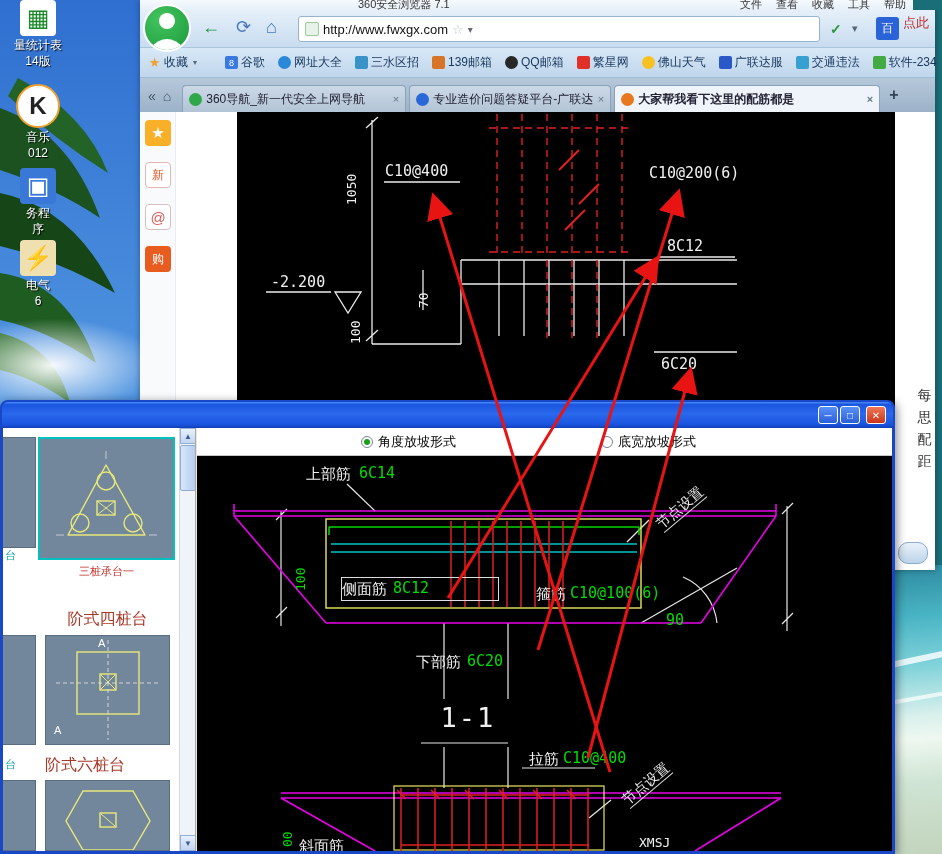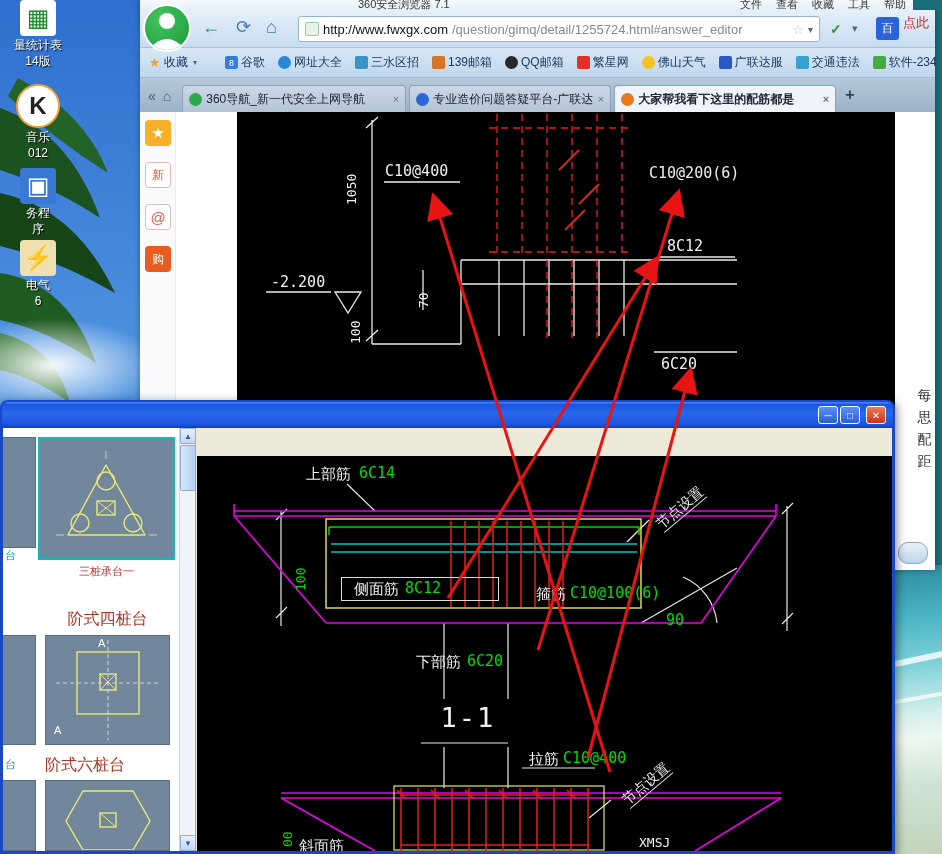--- a/index.html
+++ b/index.html
@@ -93,21 +93,20 @@
             <circle cx="22" cy="15" r="8" fill="#fff"></circle>
             <path d="M5,42 Q22,24 39,42 L39,48 L5,48 Z" fill="#fff"></path>
           </svg>
       </div>
       <span class="navbtn a" style="left:62px;top:8px;color:#1e9440;font-weight:bold">←</span>
       <span class="navbtn a" style="left:96px;top:8px;color:#4878b8">⟳</span>
       <span class="navbtn a" style="left:126px;top:8px;color:#4878b8">⌂</span>
       <div class="a" style="left:158px;top:6px;width:522px;height:26px;background:#fff;border:1px solid #98b4cc;border-radius:3px;display:flex;align-items:center;padding:0 6px;gap:4px">
         <span style="width:14px;height:14px;background:#e8f2e8;border:1px solid #9aca9a;border-radius:2px;flex:none"></span>
         <span style="font-size:13px;color:#111;flex:none">http://www.fwxgx.com</span>
-        <span style="font-size:13px;color:#888;flex:1;overflow:hidden;white-space:nowrap">/question/gimq/detail/1255724.html#answer_editor</span>
         <span style="color:#b8c4d0;font-size:13px;flex:none">☆</span>
         <span style="color:#667;font-size:10px;flex:none">▾</span>
       </div>
       <span class="a" style="left:690px;top:11px;color:#2a9a3a;font-size:14px;font-weight:bold">✓</span>
       <span class="a" style="left:712px;top:12px;color:#567;font-size:11px">▾</span>
       <div class="a" style="left:736px;top:7px;width:23px;height:23px;background:#2a62d8;border-radius:3px;display:flex;align-items:center;justify-content:center">
         <span style="color:#fff;font-size:12px">百</span>
       </div>
       <span class="a" style="left:763px;top:4px;font-size:13px;color:#c03030;white-space:nowrap">点此</span>
     </div>
@@ -167,21 +166,21 @@
       <div class="tab" style="width:224px">
         <i class="fav" style="background:#2fa84a"></i>
         <span class="tlabel">360导航_新一代安全上网导航</span>
         <span class="tclose">×</span>
       </div>
       <div class="tab" style="width:202px">
         <i class="fav" style="background:#2868d8"></i>
         <span class="tlabel">专业造价问题答疑平台-广联达</span>
         <span class="tclose">×</span>
       </div>
-      <div class="tab active" style="width:222px">
+      <div class="tab active" style="width:266px">
         <i class="fav" style="background:#e87820"></i>
         <span class="tlabel">大家帮我看下这里的配筋都是</span>
         <span class="tclose">×</span>
       </div>
       <span style="margin:0 0 8px 6px;color:#345;font-size:16px;font-weight:bold">+</span>
     </div>
 
     <div class="a" style="left:0;top:112px;width:795px;height:458px;background:#fff">
 
       <div class="a" style="left:0;top:0;width:36px;height:458px;background:#f8fafc;border-right:1px solid #e6edf4">
@@ -299,20 +298,30 @@
         </svg>
       </div>
 
       <div class="a" style="right:0;top:0;width:16px;height:423px;background:#f0f3f8;border-left:1px solid #d0d8e4">
         <span class="sbtn" style="top:0">▲</span>
         <div class="a" style="left:0;top:17px;width:16px;height:46px;background:linear-gradient(90deg,#d8e6fa,#b4cef0);border:1px solid #90accc;border-radius:2px"></div>
         <span class="sbtn" style="bottom:0">▼</span>
       </div>
     </div>
 
+    <div class="a" style="left:194px;top:25px;width:695px;height:28px;background:#fff;border-bottom:1px solid #c8c8c8">
+      <label class="radio a" style="left:164px;top:5px">
+        <span class="rdot sel"></span>
+        <span>角度放坡形式</span>
+      </label>
+      <label class="radio a" style="left:404px;top:5px">
+        <span class="rdot"></span>
+        <span>底宽放坡形式</span>
+      </label>
+    </div>
 
     <div class="a" style="left:194px;top:53px;width:695px;height:395px;background:#000;overflow:hidden">
       <svg class="a" style="left:0;top:0" width="695" height="395">
         <g stroke="#e8e8e8" stroke-width="1.2" fill="none">
           <path d="M150,28 L178,55"></path>
           <path d="M84,55 V170 M79,64 L90,53 M79,162 L90,151"></path>
           <path d="M590,50 V175 M585,58 L596,47 M585,168 L596,157"></path>
           <path d="M247,167 V243 M311,167 V243"></path>
           <path d="M247,291 V332 M311,291 V332"></path>
           <path d="M224,287 H311"></path>
@@ -342,21 +351,21 @@
           <path d="M204,332 V395 M221,332 V395 M238,332 V395 M255,332 V395 M272,332 V395 M289,332 V395 M306,332 V395 M323,332 V395 M340,332 V395 M357,332 V395 M374,332 V395 M391,332 V395"></path>
           <path d="M204,339 H392 M204,389 H392"></path>
           <path d="M200,334 L209,343 M234,334 L243,343 M268,334 L277,343 M302,334 L311,343 M336,334 L345,343 M370,334 L379,343"></path>
         </g>
       </svg>
 
       <div class="a" style="left:109px;top:10px;display:flex;gap:8px">
         <span class="cadcn">上部筋</span>
         <span class="cadtxt gtxt">6C14</span>
       </div>
-      <div class="a" style="left:144px;top:121px;border:1px solid #ddd;padding:3px 10px 4px 12px;display:flex;gap:6px;width:158px">
+      <div class="a" style="left:144px;top:121px;border:1px solid #ddd;padding:3px 10px 4px 0;display:flex;gap:6px;width:158px">
         <span class="cadcn">侧面筋</span>
         <span class="cadtxt gtxt">8C12</span>
       </div>
       <div class="a" style="left:339px;top:130px;display:flex;gap:4px">
         <span class="cadcn">箍筋</span>
         <span class="cadtxt gtxt">C10@100(6)</span>
       </div>
       <span class="cadtxt gtxt a" style="left:469px;top:157px">90</span>
       <div class="a" style="left:219px;top:198px;display:flex;gap:6px">
         <span class="cadcn">下部筋</span>

